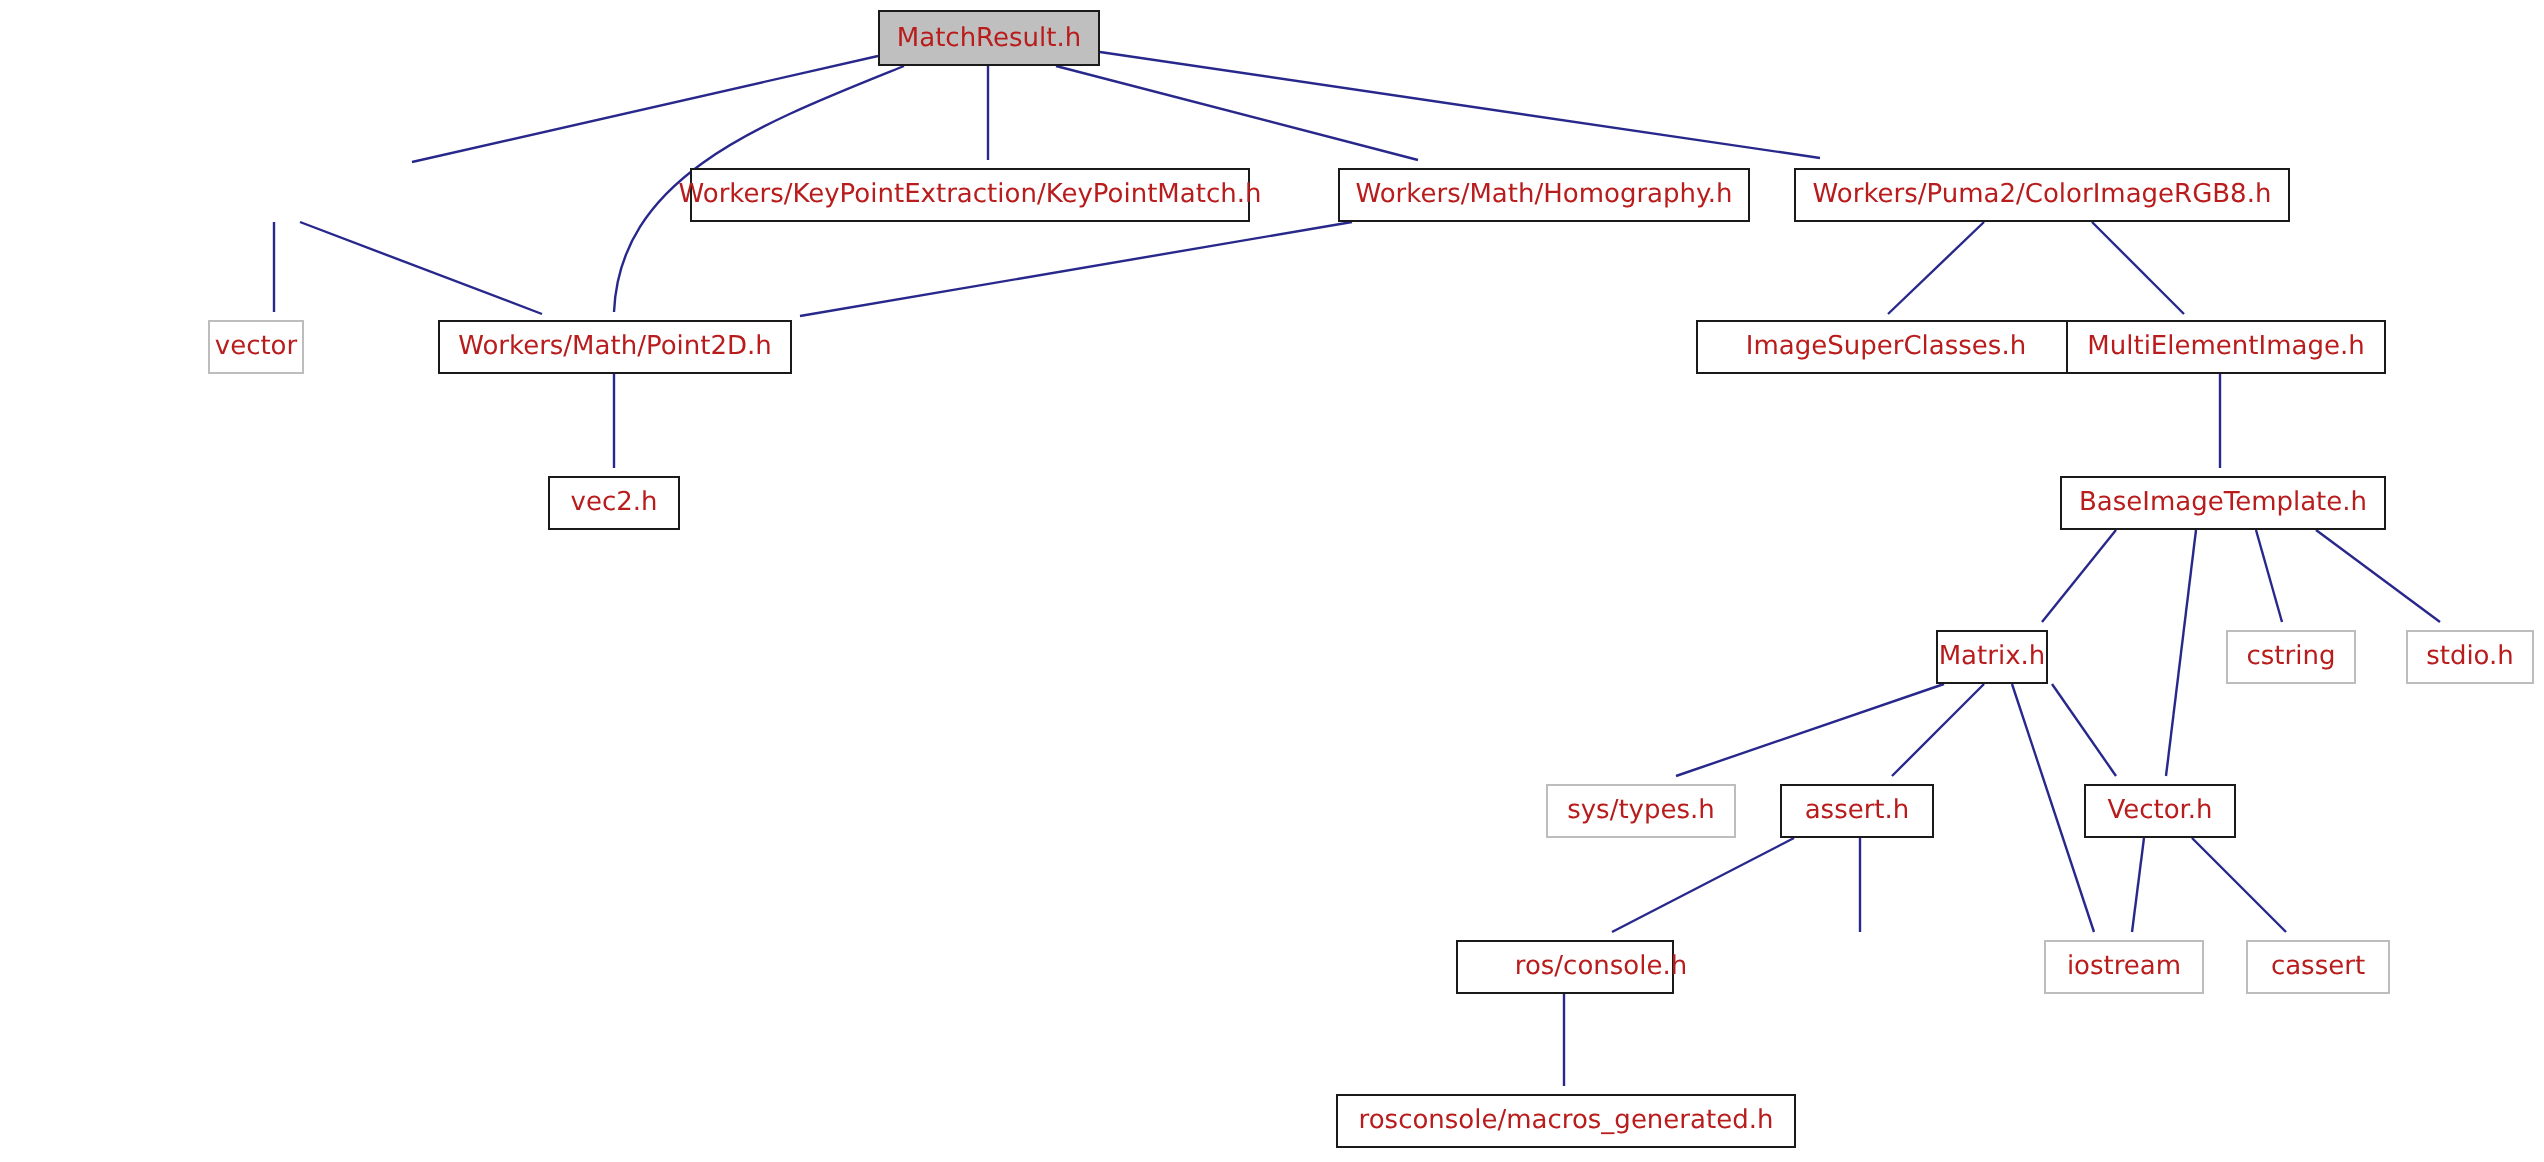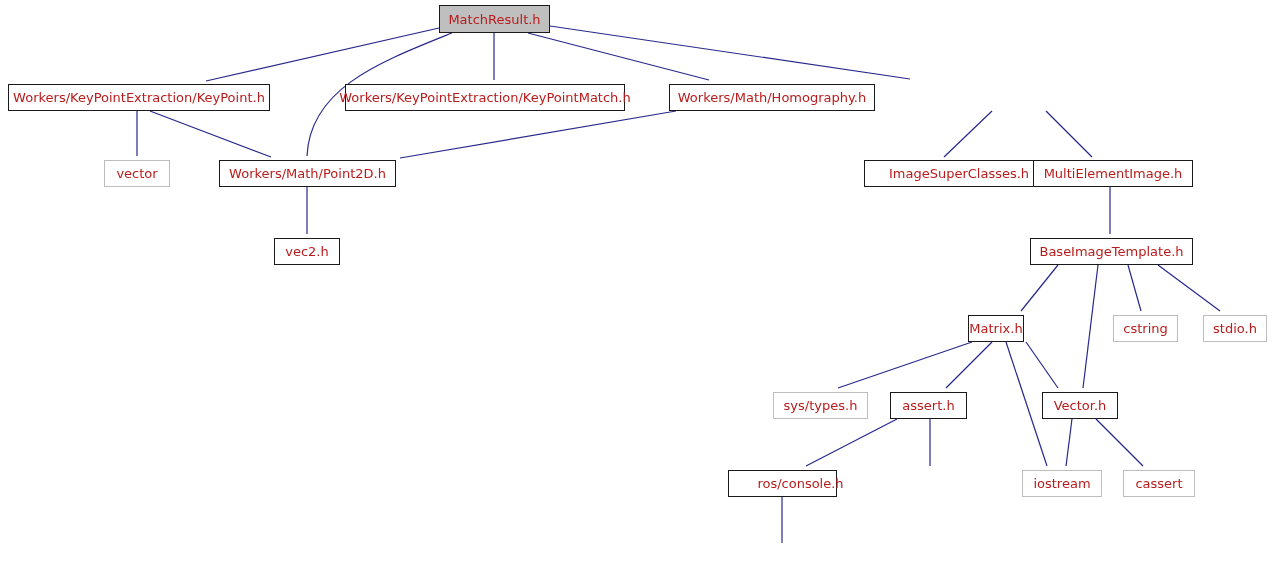--- a/index.html
+++ b/index.html
@@ -58,31 +58,32 @@
         <path d="M1026,342 L1058,388" stroke="#28288c" marker-end="url(#arrow)"></path>
         <path d="M1072,419 L1066,466" stroke="#28288c" marker-end="url(#arrow)"></path>
         <path d="M1096,419 L1143,466" stroke="#28288c" marker-end="url(#arrow)"></path>
         <path d="M897,419 L806,466" stroke="#28288c" marker-end="url(#arrow)"></path>
         <path d="M930,419 L930,466" stroke="#28288c" marker-end="url(#arrow)"></path>
         <path d="M782,497 L782,543" stroke="#28288c" marker-end="url(#arrow)"></path>
       </g>
   </svg>
 
 <div class="node main" style="left: 439px; top: 5px; width: 111px; height: 28px;">MatchResult.h</div>
-    <div class="node internal" style="left: 8px; top: 84px; width: 262px; height: 27px;">Workers/KeyPointExtraction/KeyPoint.h</div>
     <div class="node internal" style="left: 345px; top: 84px; width: 280px; height: 27px;">Workers/KeyPointExtraction/KeyPointMatch.h</div>
     <div class="node internal" style="left: 669px; top: 84px; width: 206px; height: 27px;">Workers/Math/Homography.h</div>
-    <div class="node external" style="left: 104px; top: 160px; width: 66px; height: 27px;">vector</div>
+    <div class="node internal" style="left: 897px; top: 84px; width: 248px; height: 27px;">Workers/Puma2/ColorImageRGB8.h</div>
+    <div class="node external" style="left: 104px; top: 160px; width: 48px; height: 27px;">vector</div>
     <div class="node internal" style="left: 219px; top: 160px; width: 177px; height: 27px;">Workers/Math/Point2D.h</div>
-    <div class="node internal" style="left: 848px; top: 160px; width: 190px; height: 27px; margin-left: 16px;">ImageSuperClasses.h</div>
+    <div class="node internal" style="left: 848px; top: 160px; width: 190px; height: 27px;">ImageSuperClasses.h</div>
     <div class="node internal" style="left: 1033px; top: 160px; width: 160px; height: 27px;">MultiElementImage.h</div>
     <div class="node internal" style="left: 274px; top: 238px; width: 66px; height: 27px;">vec2.h</div>
     <div class="node internal" style="left: 1030px; top: 238px; width: 163px; height: 27px; text-align: right;">BaseImageTemplate.h</div>
     <div class="node internal" style="left: 968px; top: 315px; width: 56px; height: 27px;">Matrix.h</div>
     <div class="node external" style="left: 1113px; top: 315px; width: 65px; height: 27px;">cstring</div>
     <div class="node external" style="left: 1203px; top: 315px; width: 64px; height: 27px;">stdio.h</div>
     <div class="node external" style="left: 773px; top: 392px; width: 95px; height: 27px;">sys/types.h</div>
     <div class="node internal" style="left: 890px; top: 392px; width: 77px; height: 27px;">assert.h</div>
     <div class="node internal" style="left: 1042px; top: 392px; width: 76px; height: 27px;">Vector.h</div>
     <div class="node internal" style="left: 728px; top: 470px; width: 109px; height: 27px; padding-left: 36px;">ros/console.h</div>
     <div class="node external" style="left: 1022px; top: 470px; width: 80px; height: 27px;">iostream</div>
     <div class="node external" style="left: 1123px; top: 470px; width: 72px; height: 27px;">cassert</div>
+    <div class="node internal" style="left: 668px; top: 547px; width: 230px; height: 27px;">rosconsole/macros_generated.h</div>
   </div>
 
 </body></html>

